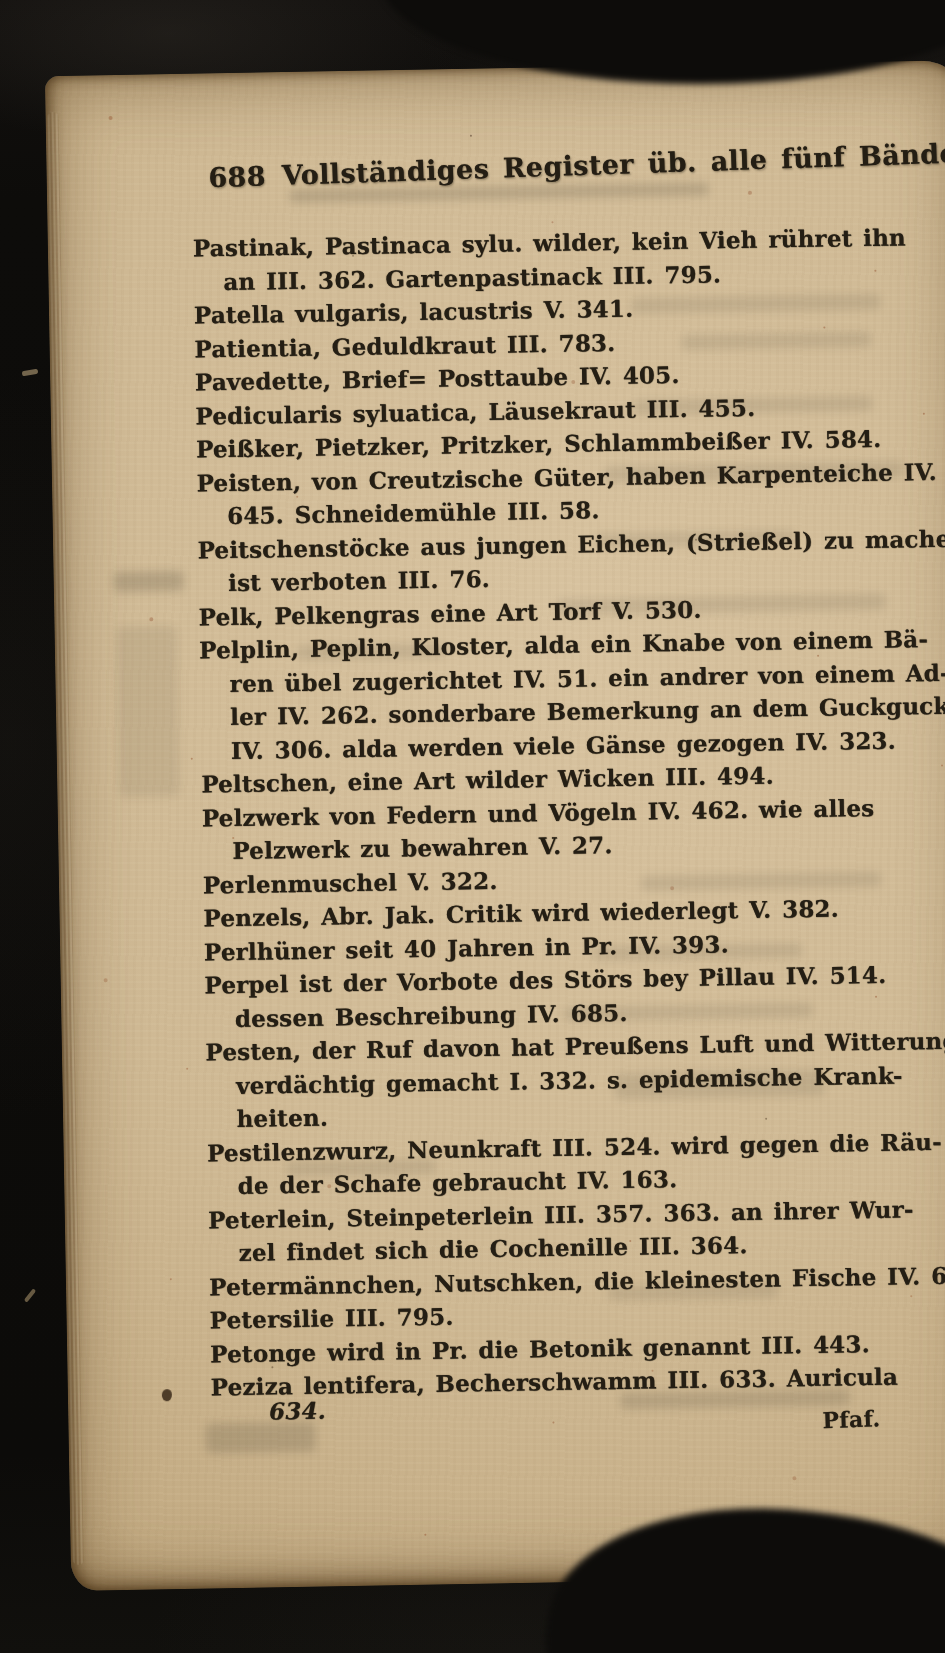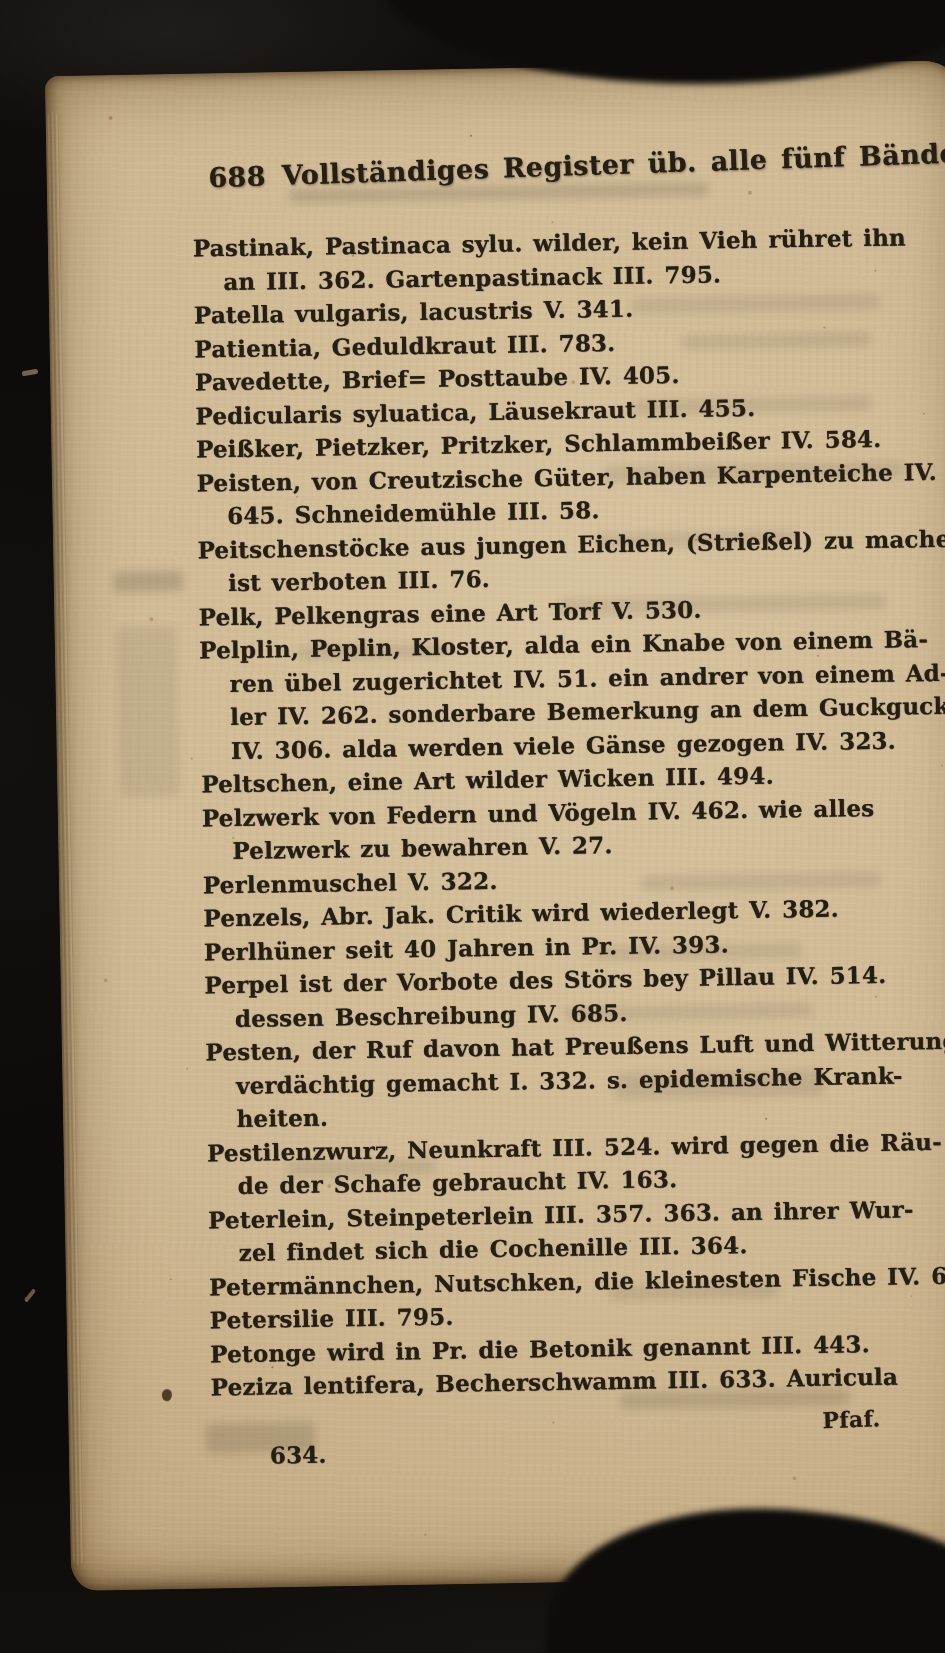--- a/index.html
+++ b/index.html
@@ -180,21 +180,21 @@
         <div class="line ind1" style="top: 837.5px;">verdächtig gemacht I. 332. s. epidemische Krank-</div>
         <div class="line ind1" style="top: 871px;">heiten.</div>
         <div class="line ind0" style="top: 904.5px;">Pestilenzwurz, Neunkraft III. 524. wird gegen die Räu-</div>
         <div class="line ind1" style="top: 938px;">de der Schafe gebraucht IV. 163.</div>
         <div class="line ind0" style="top: 971.5px;">Peterlein, Steinpeterlein III. 357. 363. an ihrer Wur-</div>
         <div class="line ind1" style="top: 1005px;">zel findet sich die Cochenille III. 364.</div>
         <div class="line ind0" style="top: 1038.5px;">Petermännchen, Nutschken, die kleinesten Fische IV. 688.</div>
         <div class="line ind0" style="top: 1072px;">Petersilie III. 795.</div>
         <div class="line ind0" style="top: 1105.5px;">Petonge wird in Pr. die Betonik genannt III. 443.</div>
         <div class="line ind0" style="top: 1139px;">Peziza lentifera, Becherschwamm III. 633. Auricula</div>
-        <div class="line ind2" style="top: 1208px;">634.</div>
+        <div class="line ind2" style="top: 1164px; font-style: italic;">634.</div>
       </div>
 
     <div class="catchword">Pfaf.</div>
   </div>
 
   <div class="cloth-top"></div>
   <div class="cloth-bottom-right"></div>
   <div class="margin-mark mark-dash"></div>
   <div class="margin-mark mark-slash"></div>
 </div>

